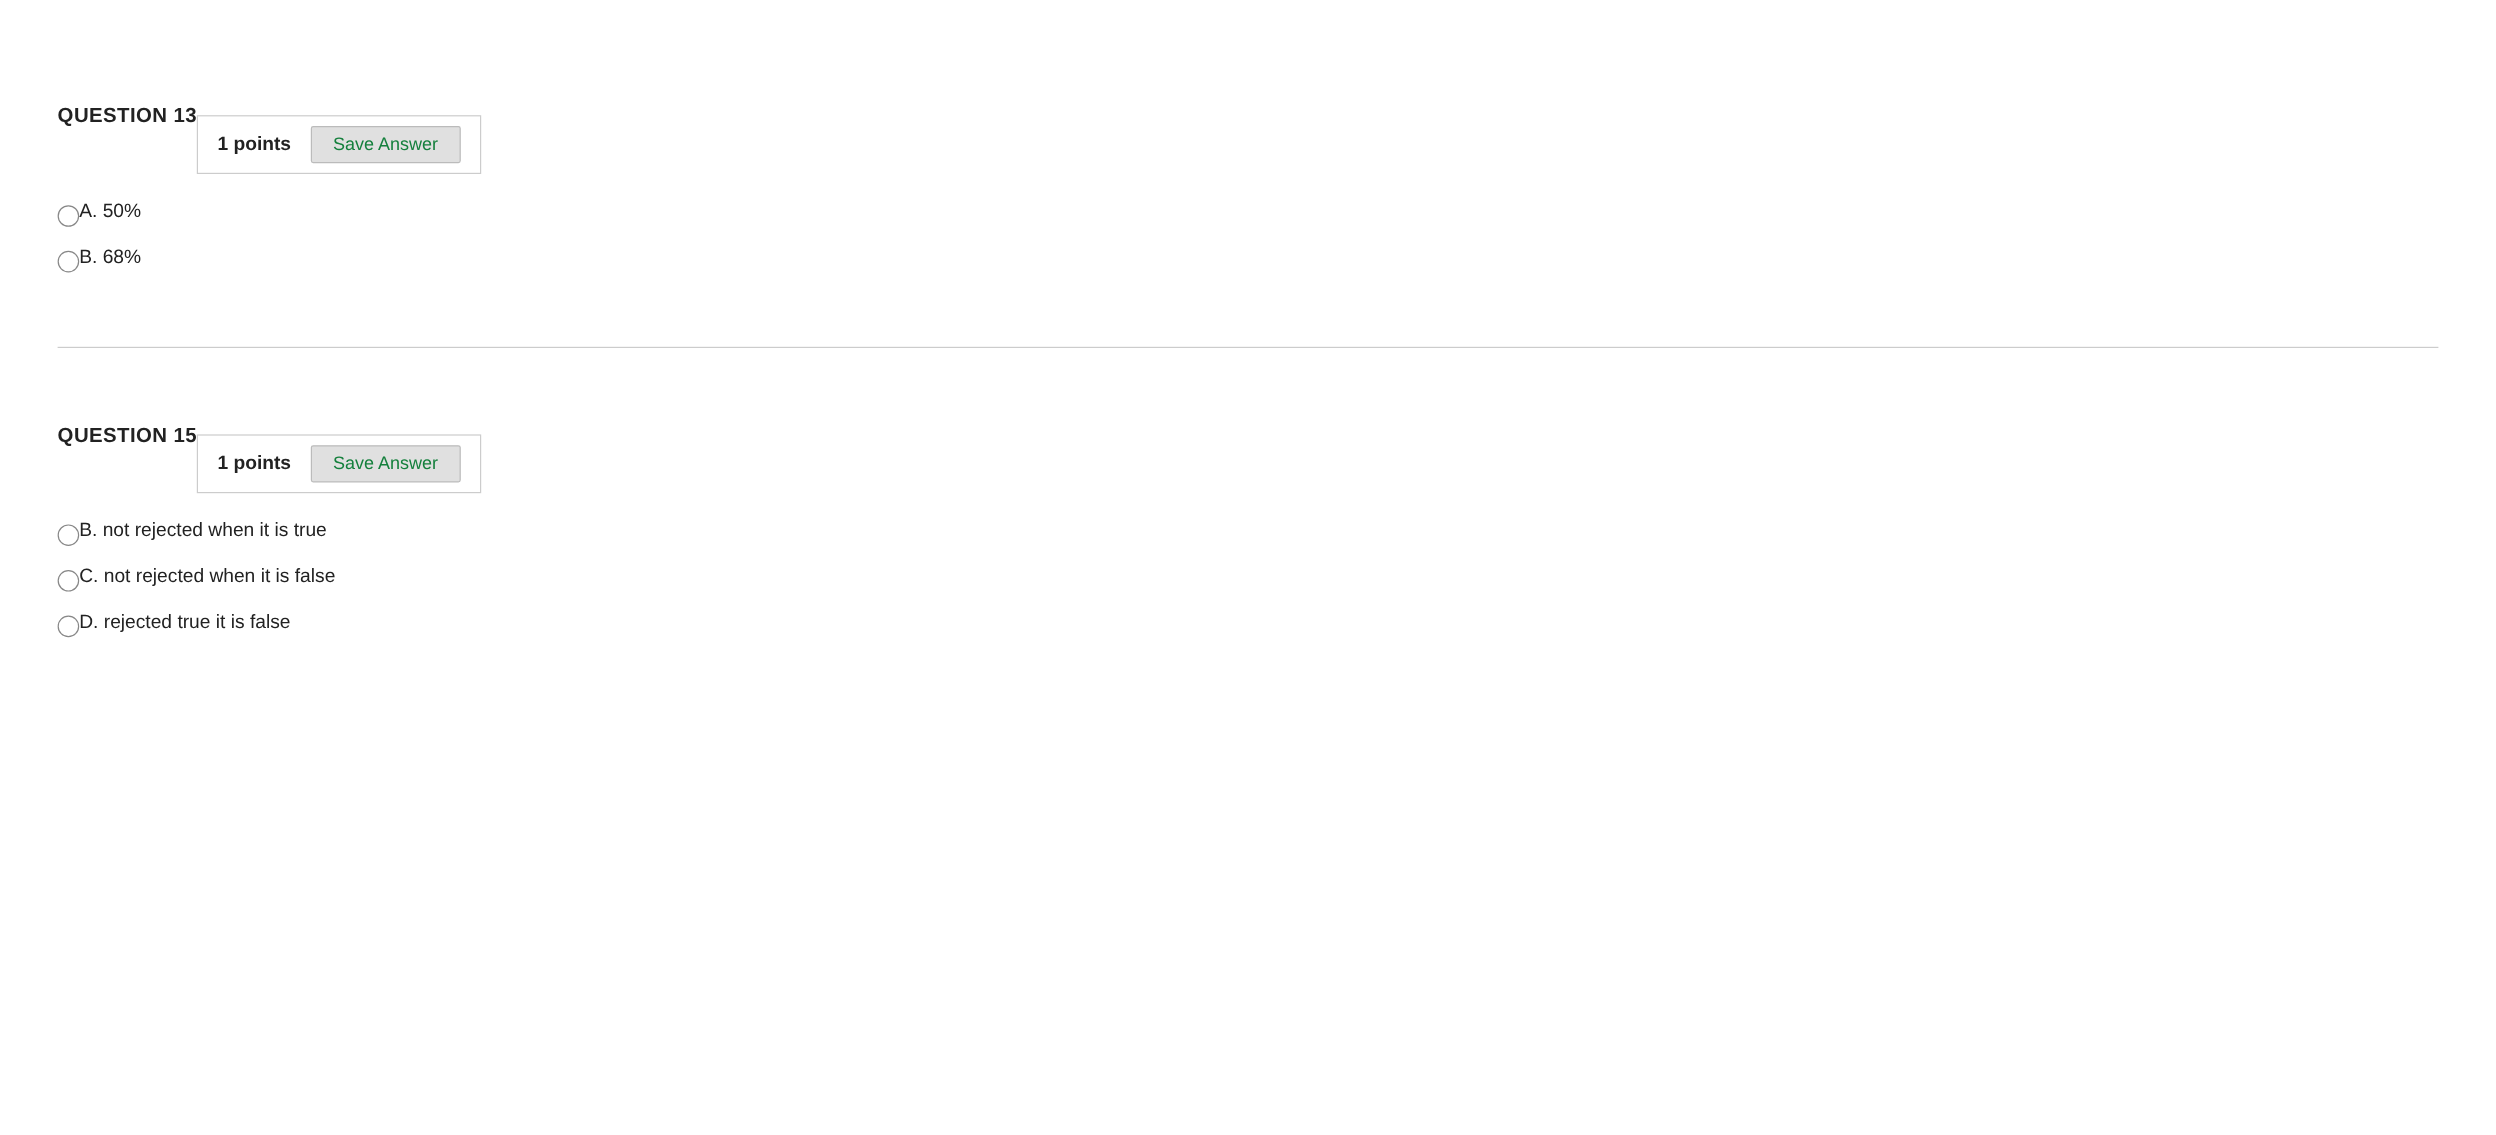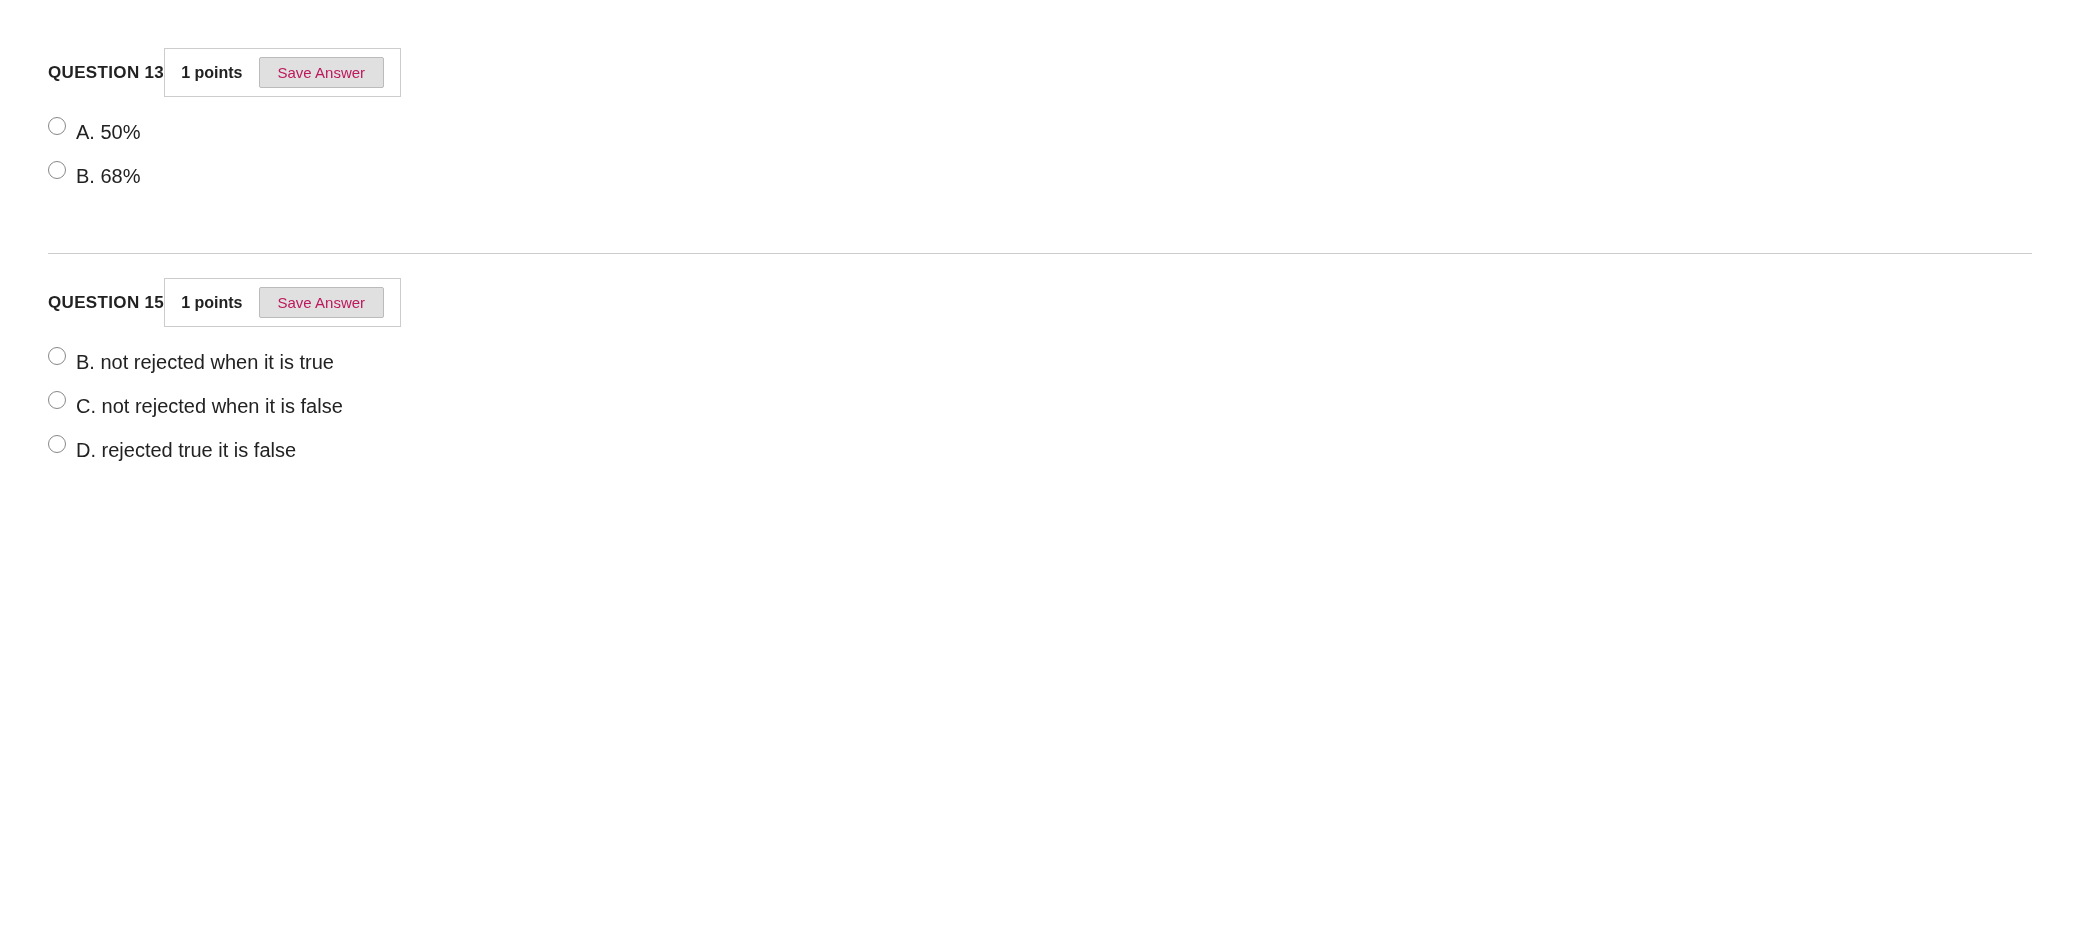--- a/index.html
+++ b/index.html
@@ -37,57 +37,57 @@
       letter-spacing: 0.02em;
     }
 
     .question-meta {
       display: flex;
       align-items: center;
       gap: 16px;
       border: 1px solid #cccccc;
       padding: 8px 16px;
       background: #ffffff;
+      margin-top: 48px;
     }
 
     .points-label {
       font-weight: bold;
       font-size: 16px;
       white-space: nowrap;
     }
 
     .save-answer-btn {
       background-color: #e0e0e0;
       border: 1px solid #bbbbbb;
       padding: 6px 18px;
       font-size: 15px;
       cursor: pointer;
       border-radius: 2px;
-      color: #be185d;
+      color: #15803d;
     }
 
     .question-text {
       font-size: 16px;
       margin-bottom: 20px;
       line-height: 1.6;
       max-width: 900px;
     }
 
     .options-list {
       list-style: none;
       padding: 0;
       margin: 0;
     }
 
     .options-list li {
       display: flex;
-      align-items: flex-start;
+      align-items: flex-end;
       margin-bottom: 14px;
-      font-size: 20px;
-      gap: 10px;
+      font-size: 16px;
     }
 
     .radio-circle {
       width: 18px;
       height: 18px;
       border-radius: 50%;
       border: 1.5px solid #888888;
       background: #ffffff;
       flex-shrink: 0;
       display: inline-block;

